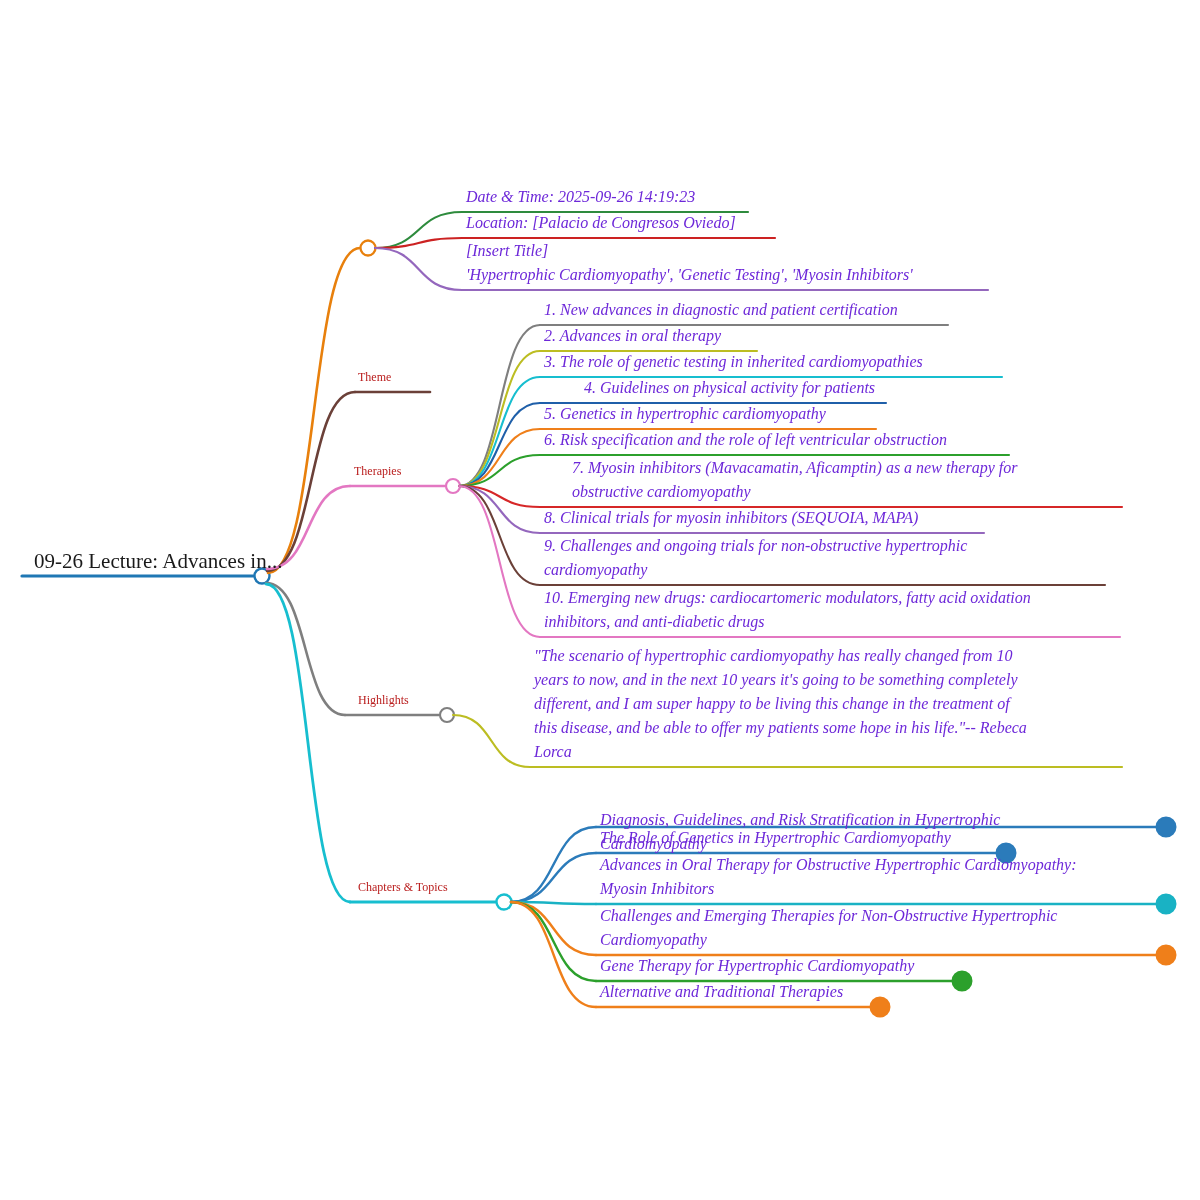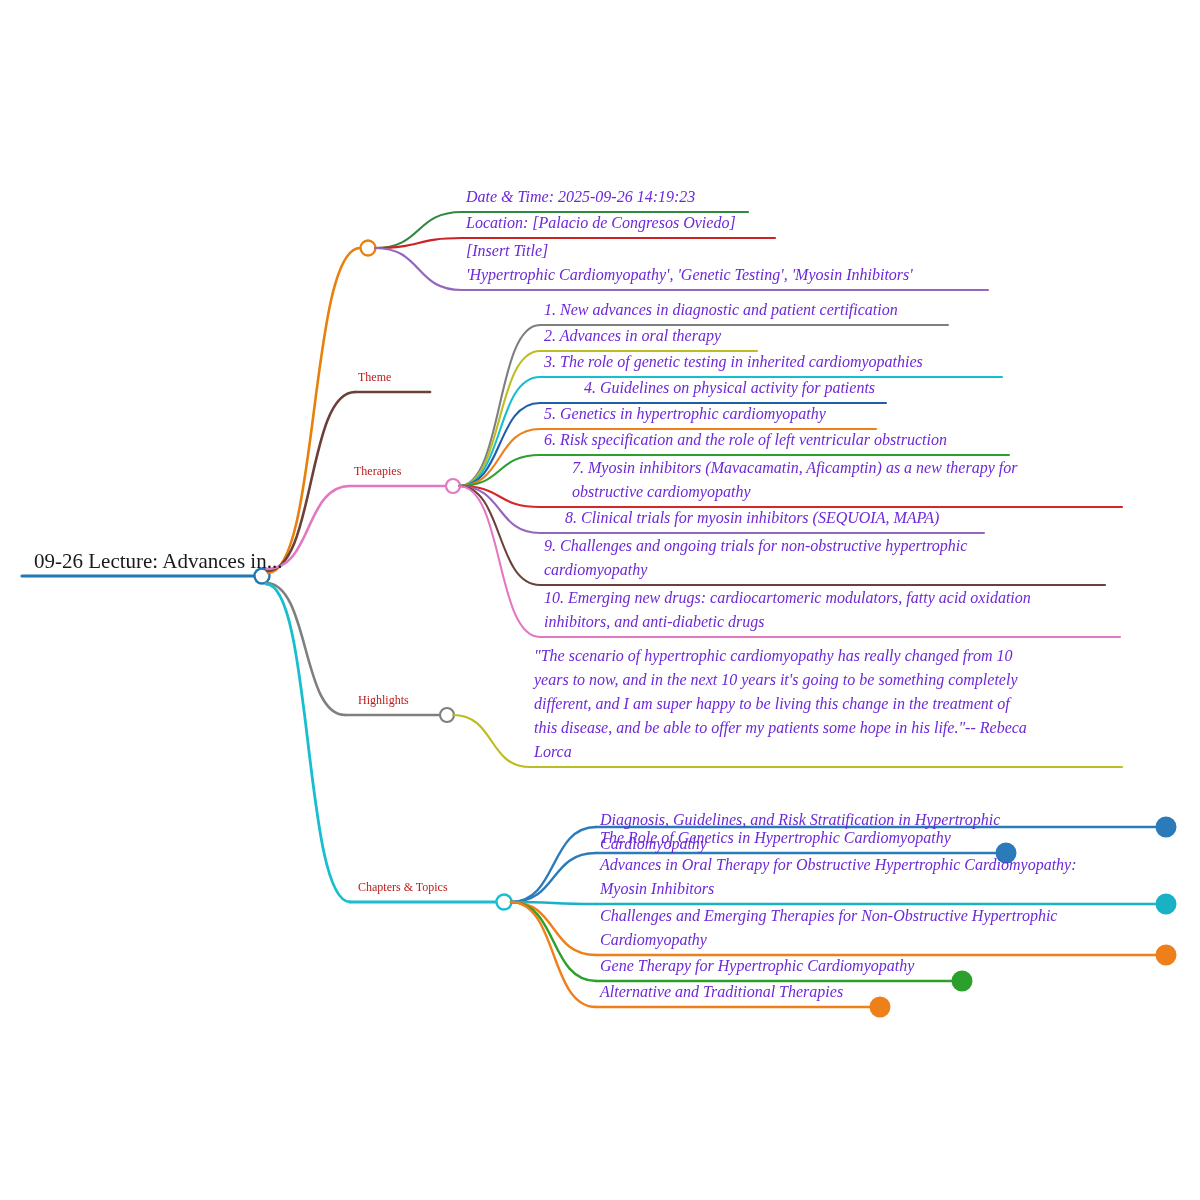--- a/index.html
+++ b/index.html
@@ -90,21 +90,21 @@
       <div class="branch-label" style="left: 358px; top: 365px;">Theme</div>
       <div class="branch-label" style="left: 354px; top: 459px;">Therapies</div>
       <div class="node-label" style="left: 544px; top: 298px; text-align: center;">1. New advances in diagnostic and patient certification</div>
       <div class="node-label" style="left: 544px; top: 324px;">2. Advances in oral therapy</div>
       <div class="node-label" style="left: 544px; top: 350px;">3. The role of genetic testing in inherited cardiomyopathies</div>
       <div class="node-label" style="left: 564px; top: 376px; margin-left: 20px;">4. Guidelines on physical activity for patients</div>
       <div class="node-label" style="left: 544px; top: 402px;">5. Genetics in hypertrophic cardiomyopathy</div>
       <div class="node-label" style="left: 544px; top: 428px;">6. Risk specification and the role of left ventricular obstruction</div>
       <div class="node-label" style="left: 544px; top: 456px; margin-left: 28px;">7. Myosin inhibitors (Mavacamatin, Aficamptin) as a new therapy for
 obstructive cardiomyopathy</div>
-      <div class="node-label" style="left: 544px; top: 506px; margin-left: 21px;">8. Clinical trials for myosin inhibitors (SEQUOIA, MAPA)</div>
+      <div class="node-label" style="left: 544px; top: 506px;">8. Clinical trials for myosin inhibitors (SEQUOIA, MAPA)</div>
       <div class="node-label" style="left: 544px; top: 534px;">9. Challenges and ongoing trials for non-obstructive hypertrophic
 cardiomyopathy</div>
       <div class="node-label" style="left: 544px; top: 586px;">10. Emerging new drugs: cardiocartomeric modulators, fatty acid oxidation
 inhibitors, and anti-diabetic drugs</div>
       <div class="branch-label" style="left: 358px; top: 688px;">Highlights</div>
       <div class="node-label" style="left: 534px; top: 644px;">"The scenario of hypertrophic cardiomyopathy has really changed from 10
 years to now, and in the next 10 years it's going to be something completely
 different, and I am super happy to be living this change in the treatment of
 this disease, and be able to offer my patients some hope in his life."-- Rebeca
 Lorca</div>

